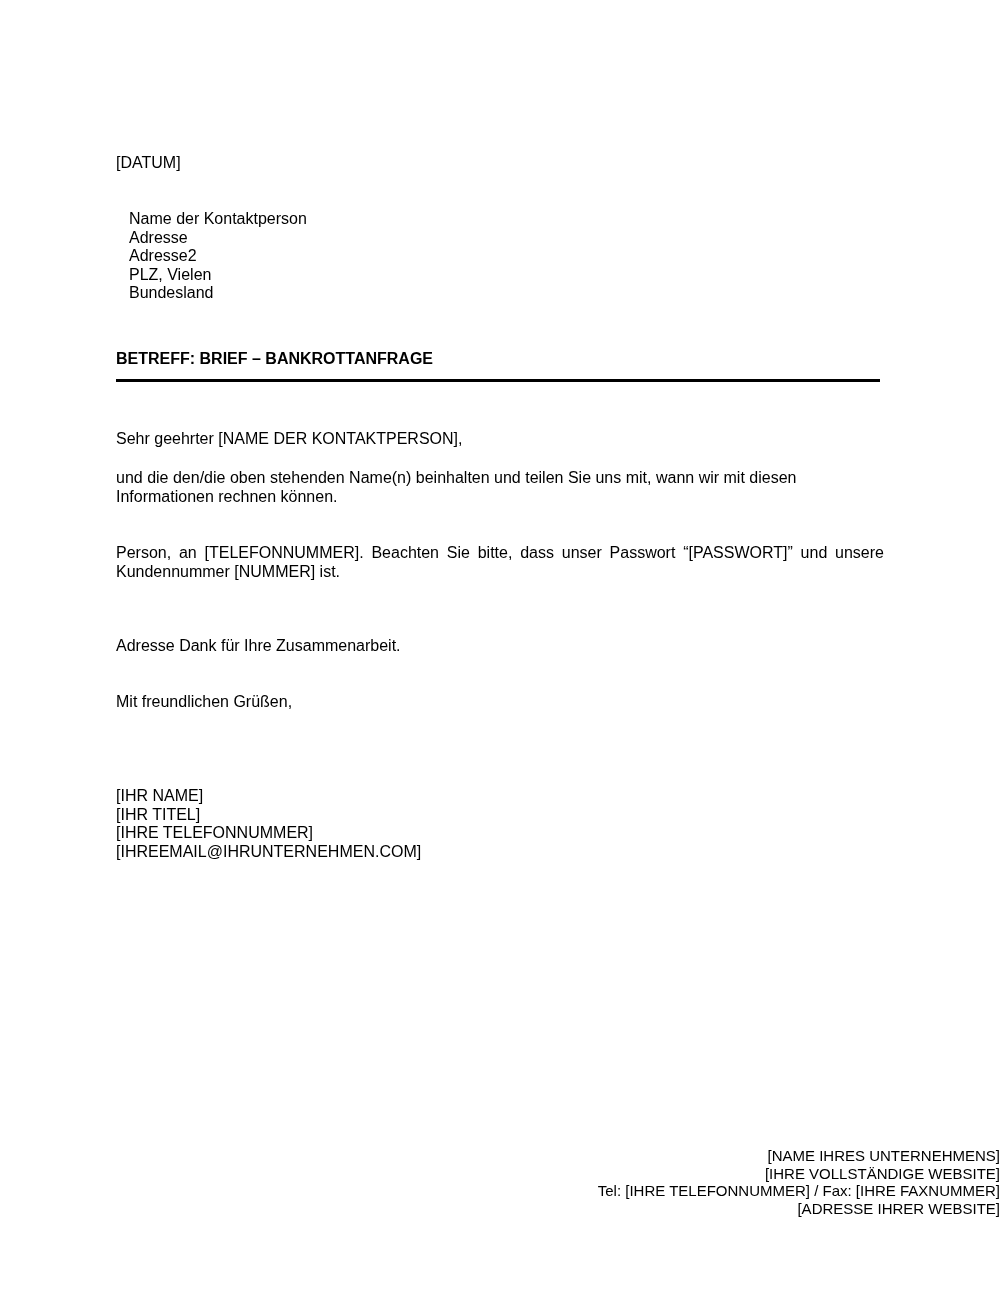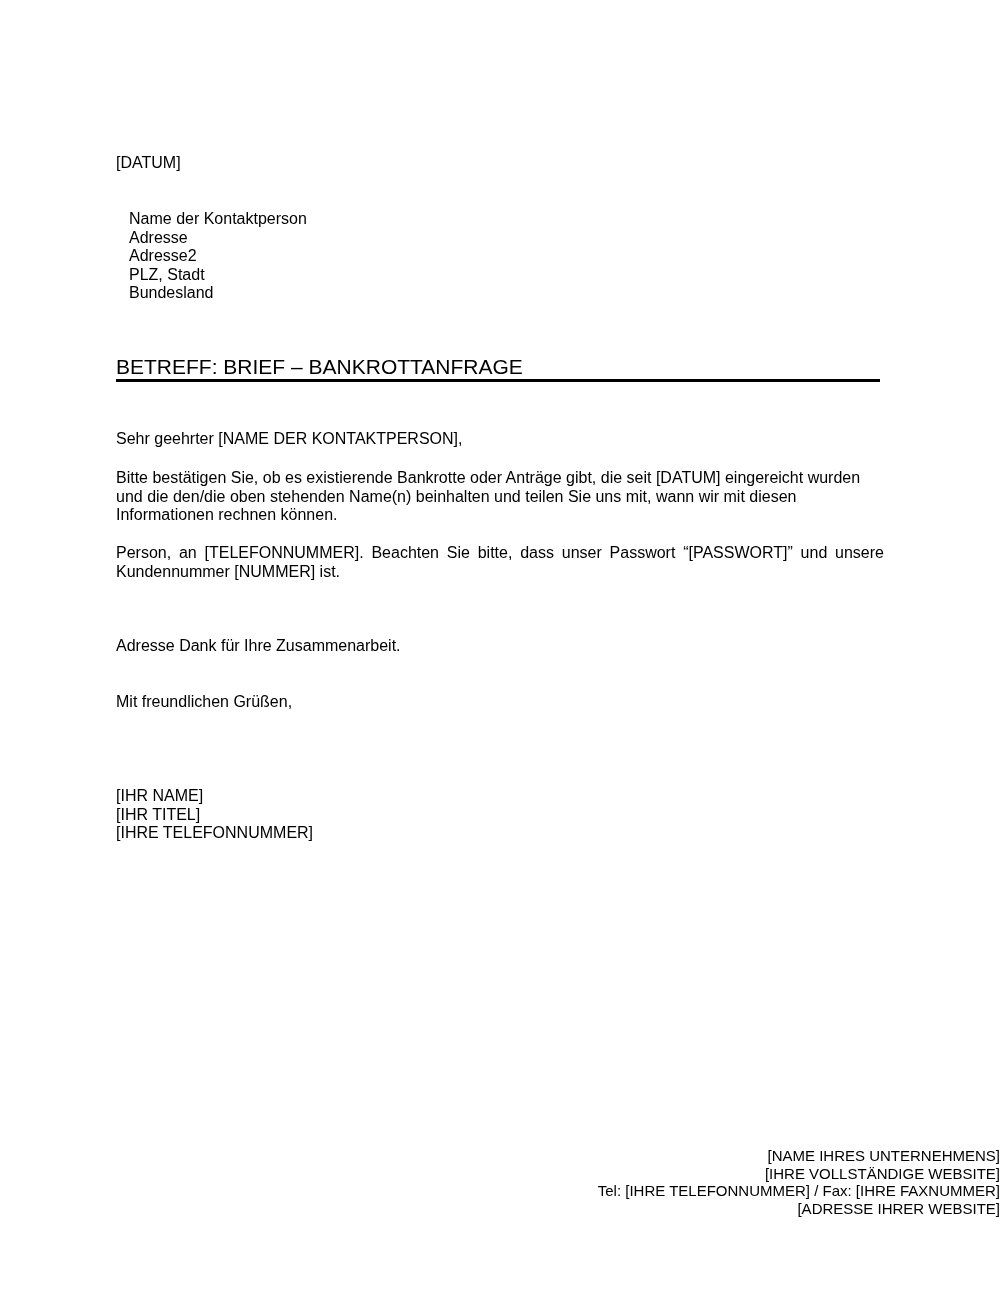--- a/index.html
+++ b/index.html
@@ -21,24 +21,24 @@
       position: absolute;
       left: 0; top: 0;
       width: 796px;
       height: 1290px;
     }
     .abs { position: absolute; left: 116px; }
     .line { display: block; white-space: nowrap; }
     .date { top: 154px; }
     .recipient { top: 210px; margin-left: 13px; }
     .subject {
-      top: 358px;
+      top: 350px;
       width: 764px;
-      font-weight: normal;
-      font-size: 21px;
+      font-weight: bold;
+      font-size: 16px;
       line-height: 18px;
     }
     .subject-rule {
       position: absolute;
       left: 116px;
       top: 379px;
       width: 764px;
       height: 3px;
       background: #000000;
     }
@@ -77,35 +77,34 @@
 <div class="page">
 
   <div class="abs date">
     <span class="line">[DATUM]</span>
   </div>
 
   <div class="abs recipient">
     <span class="line">Name der Kontaktperson</span>
     <span class="line">Adresse</span>
     <span class="line">Adresse2</span>
-    <span class="line">PLZ, Stadt</span>
+    <span class="line">PLZ, Vielen</span>
     <span class="line">Bundesland</span>
   </div>
 
   <div class="abs subject">
     <span class="line">BETREFF: BRIEF – BANKROTTANFRAGE</span>
   </div>
   <div class="subject-rule"></div>
 
   <div class="abs salutation">
     <span class="line">Sehr geehrter [NAME DER KONTAKTPERSON],</span>
   </div>
 
   <div class="abs para1">
-    <span class="line">Bitte bestätigen Sie, ob es existierende Bankrotte oder Anträge gibt, die seit [DATUM] eingereicht wurden</span>
     <span class="line">und die den/die oben stehenden Name(n) beinhalten und teilen Sie uns mit, wann wir mit diesen</span>
     <span class="line">Informationen rechnen können.</span>
   </div>
 
   <div class="abs para2">
     <span class="line justify-line">Person, an [TELEFONNUMMER]. Beachten Sie bitte, dass unser Passwort “[PASSWORT]” und unsere</span>
     <span class="line">Kundennummer [NUMMER] ist.</span>
   </div>
 
   <div class="abs thanks">
@@ -113,20 +112,21 @@
   </div>
 
   <div class="abs closing">
     <span class="line">Mit freundlichen Grüßen,</span>
   </div>
 
   <div class="abs signature">
     <span class="line">[IHR NAME]</span>
     <span class="line">[IHR TITEL]</span>
     <span class="line">[IHRE TELEFONNUMMER]</span>
+    <span class="line">[IHREEMAIL@IHRUNTERNEHMEN.COM]</span>
   </div>
 
   <div class="footer">
     <span class="line">[NAME IHRES UNTERNEHMENS]</span>
     <span class="line">[IHRE VOLLSTÄNDIGE WEBSITE]</span>
     <span class="line">Tel: [IHRE TELEFONNUMMER] / Fax: [IHRE FAXNUMMER]</span>
     <span class="line">[ADRESSE IHRER WEBSITE]</span>
   </div>
 
 </div>

